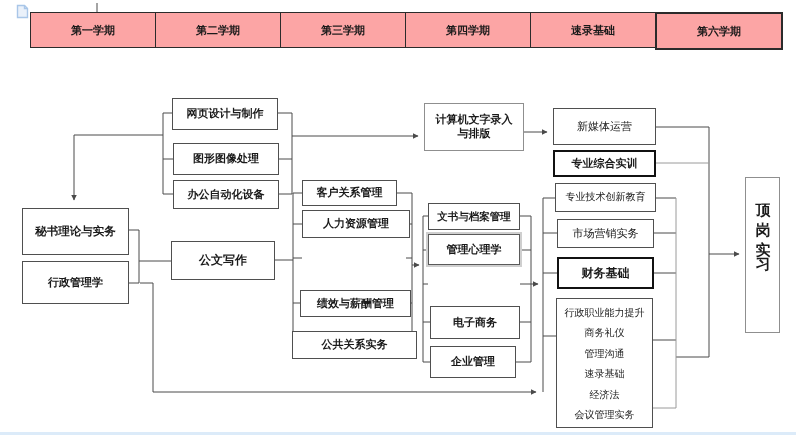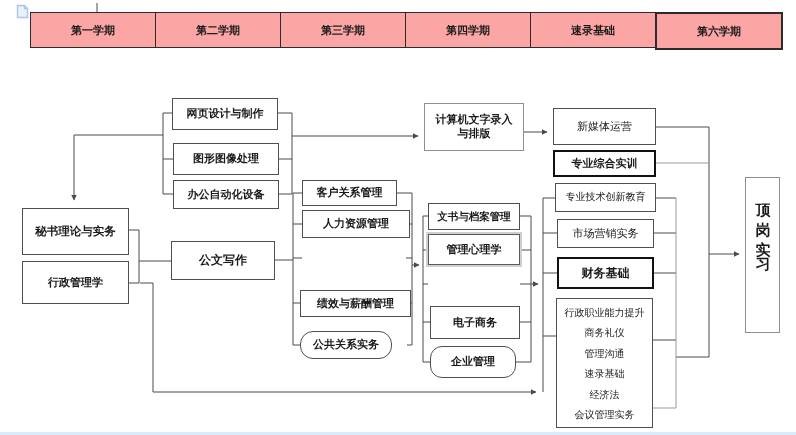--- a/index.html
+++ b/index.html
@@ -34,26 +34,26 @@
   #n-mishu{left:22px;top:208px;width:107px;height:47px;font-size:11.5px;}
   #n-xingzheng{left:22px;top:261px;width:107px;height:43px;font-size:11px;}
   #n-wangye{left:172px;top:98px;width:106px;height:32px;}
   #n-tuxing{left:173px;top:143px;width:106px;height:32px;}
   #n-bangzdh{left:173px;top:180px;width:106px;height:29px;}
   #n-gongwen{left:171px;top:241px;width:104px;height:39px;font-size:12px;}
   #n-kehu{left:302px;top:180px;width:95px;height:26px;}
   #n-renli{left:302px;top:210px;width:108px;height:28px;}
   #n-xzfa{left:302px;top:244px;width:104px;height:28px;font-size:10px;}
   #n-jixiao{left:300px;top:290px;width:111px;height:27px;}
-  #n-gonggong{left:300px;top:331px;width:92px;height:28px;border-radius:13px;}
+  #n-gonggong{left:292px;top:331px;width:125px;height:28px;}
   #n-wenshu{left:428px;top:203px;width:92px;height:27px;font-size:10.5px;}
   #n-xinli{left:428px;top:234px;width:92px;height:31px;}
   #n-bgsw{left:428px;top:269px;width:92px;height:31px;font-size:10.5px;}
   #n-dianzi{left:430px;top:306px;width:90px;height:33px;}
-  #n-qiye{left:430px;top:346px;width:86px;height:32px;border-radius:12px;}
+  #n-qiye{left:430px;top:346px;width:86px;height:32px;}
   #n-jisuanji{left:424px;top:103px;width:100px;height:48px;}
   #n-xinmeiti{left:553px;top:108px;width:103px;height:37px;}
   #n-zyzh{left:553px;top:150px;width:103px;height:27px;}
   #n-zyjs{left:555px;top:183px;width:101px;height:29px;font-size:10px;}
   #n-shichang{left:557px;top:219px;width:97px;height:29px;}
   #n-caiwu{left:557px;top:257px;width:97px;height:32px;font-size:12px;}
   #n-ability{left:556px;top:298px;width:97px;height:130px;}
   #n-internship{left:745px;top:177px;width:35px;height:156px;}
 </style>
 </head>

